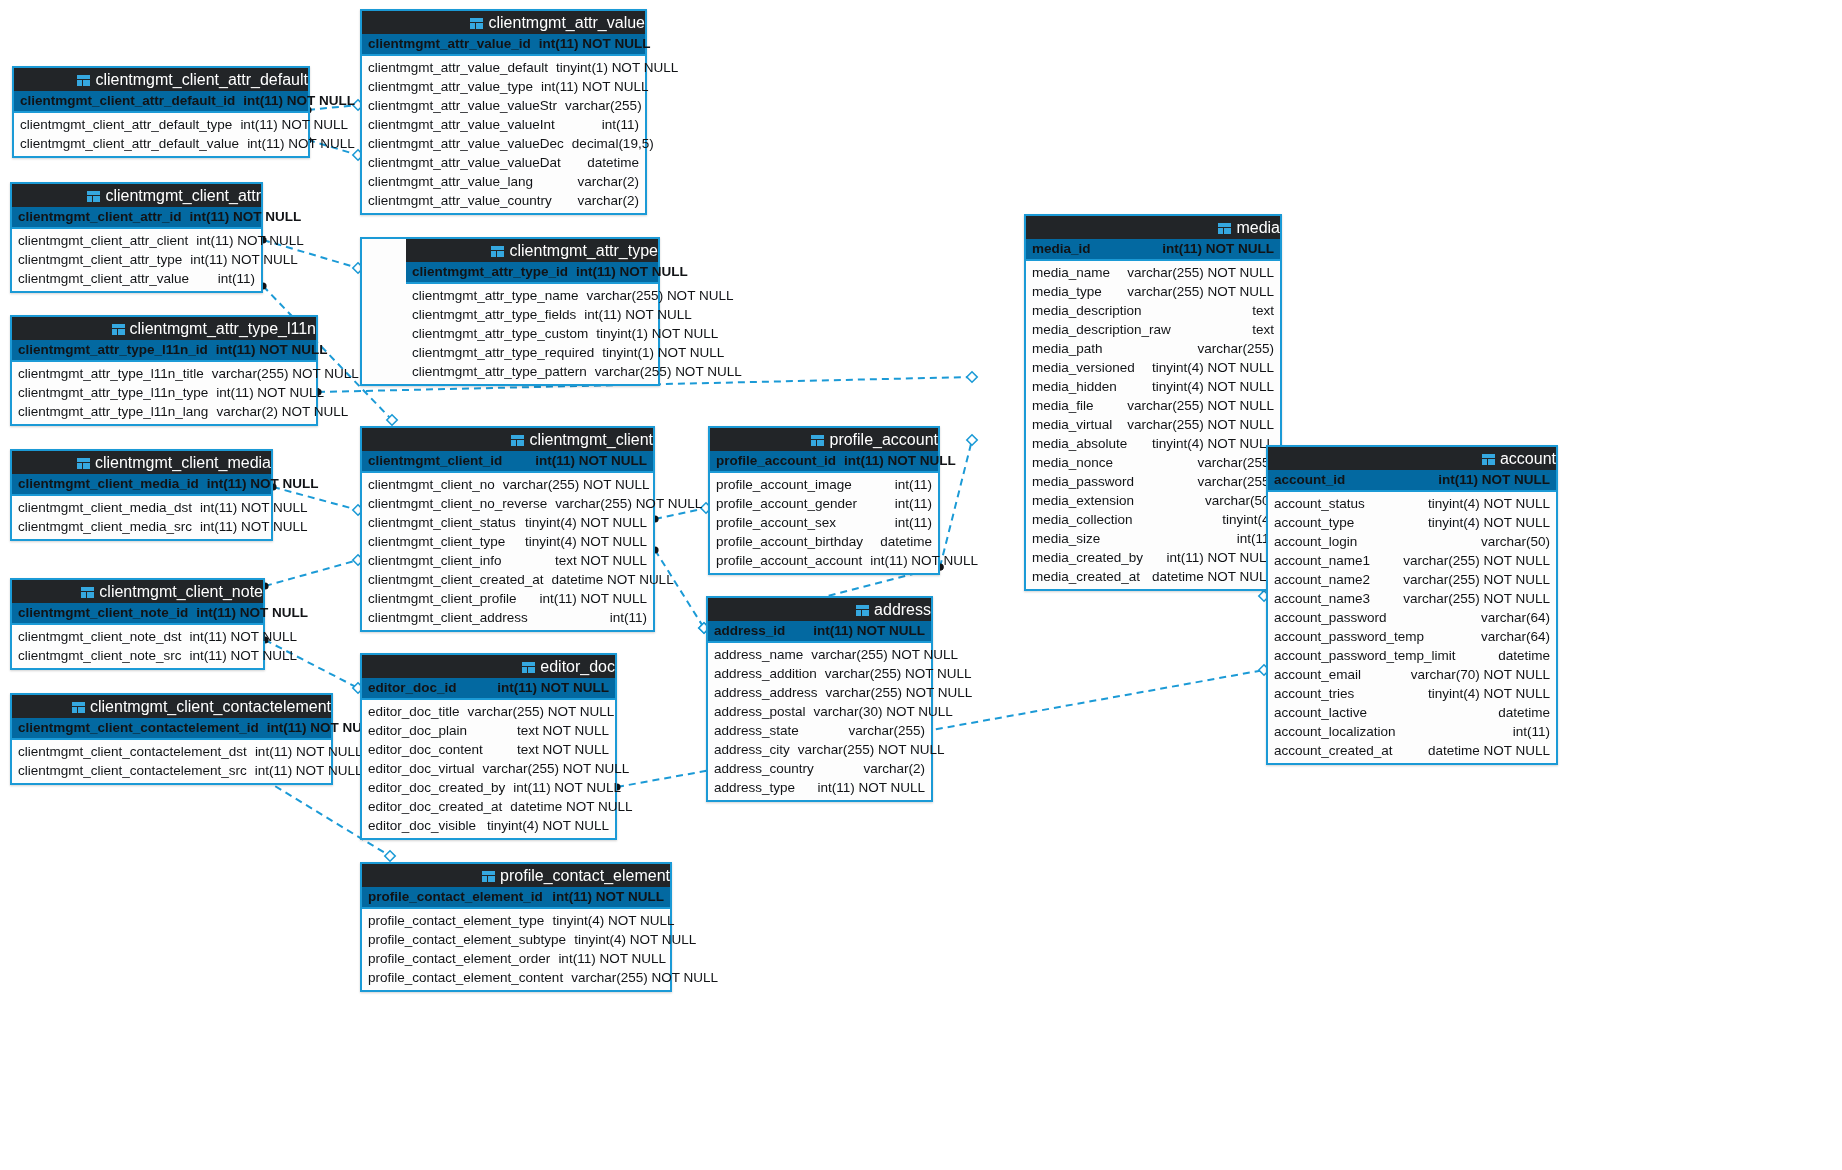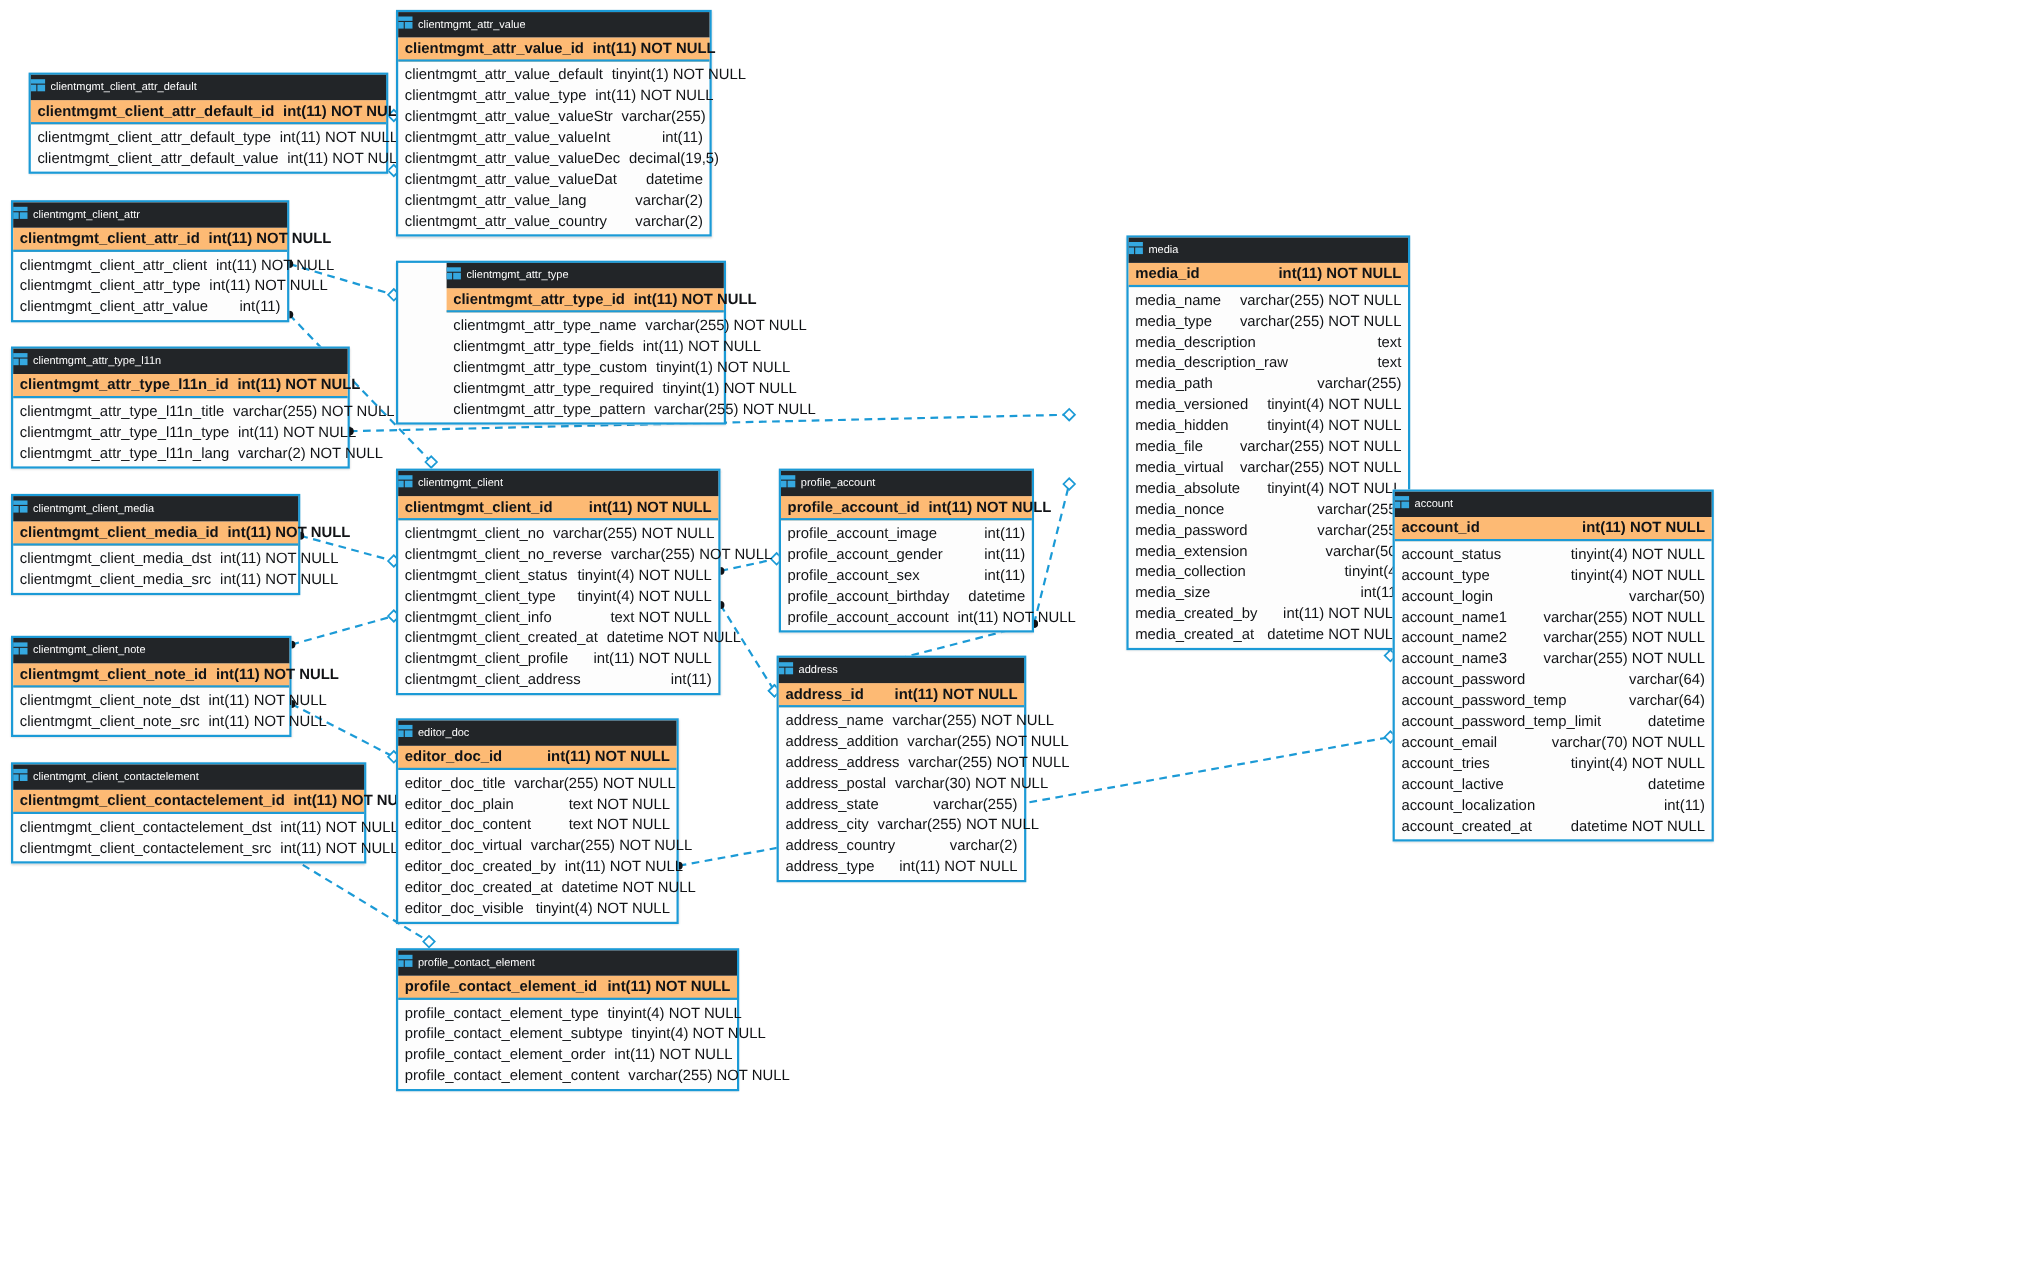--- a/index.html
+++ b/index.html
@@ -29,24 +29,24 @@
   .entity {
     position: absolute;
     border: 2px solid #1b9ad6;
     background: #fdfdfd;
     box-sizing: border-box;
     box-shadow: 0 1px 2px rgba(0,0,0,0.18);
   }
   .entity-header {
     background: #222528;
     color: #ffffff;
-    font-size: 10px;
+    font-size: 16px;
     height: 23px;
     line-height: 23px;
-    text-align: left;
+    text-align: right;
     white-space: nowrap;
     position: relative;
   }
   .tbl-icon {
     display: inline-block;
     width: 13px;
     height: 11px;
     vertical-align: -1px;
     margin-right: 5px;
     position: relative;
@@ -69,21 +69,21 @@
     white-space: nowrap;
     height: 19px;
     line-height: 19px;
     box-sizing: border-box;
   }
   .pk-row {
     font-weight: bold;
     border-bottom: 2px solid #1b9ad6;
     height: 22px;
     line-height: 22px;
-    background: #fdba74;
+    background: #0369a1;
   }
   .col-name { text-align: left; padding-right: 8px; }
   .col-type { text-align: right; color: #111316; }
   .cols-wrap { padding: 2px 0 3px 0; }
   .edge-line {
     stroke: #1b9ad6;
     stroke-width: 2;
     stroke-dasharray: 7 5;
     fill: none;
   }
@@ -165,21 +165,21 @@
         <circle cx="617" cy="787" r="3.6" class="edge-dot"></circle>
         <polygon points="1258.8,670 1264,664.8 1269.2,670 1264,675.2" class="edge-diamond"></polygon>
       </g>
       <g>
         <line x1="265" y1="640" x2="358" y2="688" class="edge-line"></line>
         <circle cx="265" cy="640" r="3.6" class="edge-dot"></circle>
         <polygon points="352.8,688 358,682.8 363.2,688 358,693.2" class="edge-diamond"></polygon>
       </g>
     </svg>
   <div id="entities">
-      <div class="entity" style="left: 26px; top: 66px; width: 327px;">
+      <div class="entity" style="left: 12px; top: 66px; width: 298px;">
         <div class="entity-header"><span class="tbl-icon"><i class="bar"></i><i class="c1"></i><i class="c2"></i></span><span>clientmgmt_client_attr_default</span></div>
         <div class="pk-row">
           <span class="col-name">clientmgmt_client_attr_default_id</span>
           <span class="col-type">int(11) NOT NULL</span>
         </div>
         <div class="cols-wrap">
           <div class="col-row">
             <span class="col-name">clientmgmt_client_attr_default_type</span>
             <span class="col-type">int(11) NOT NULL</span>
           </div>

